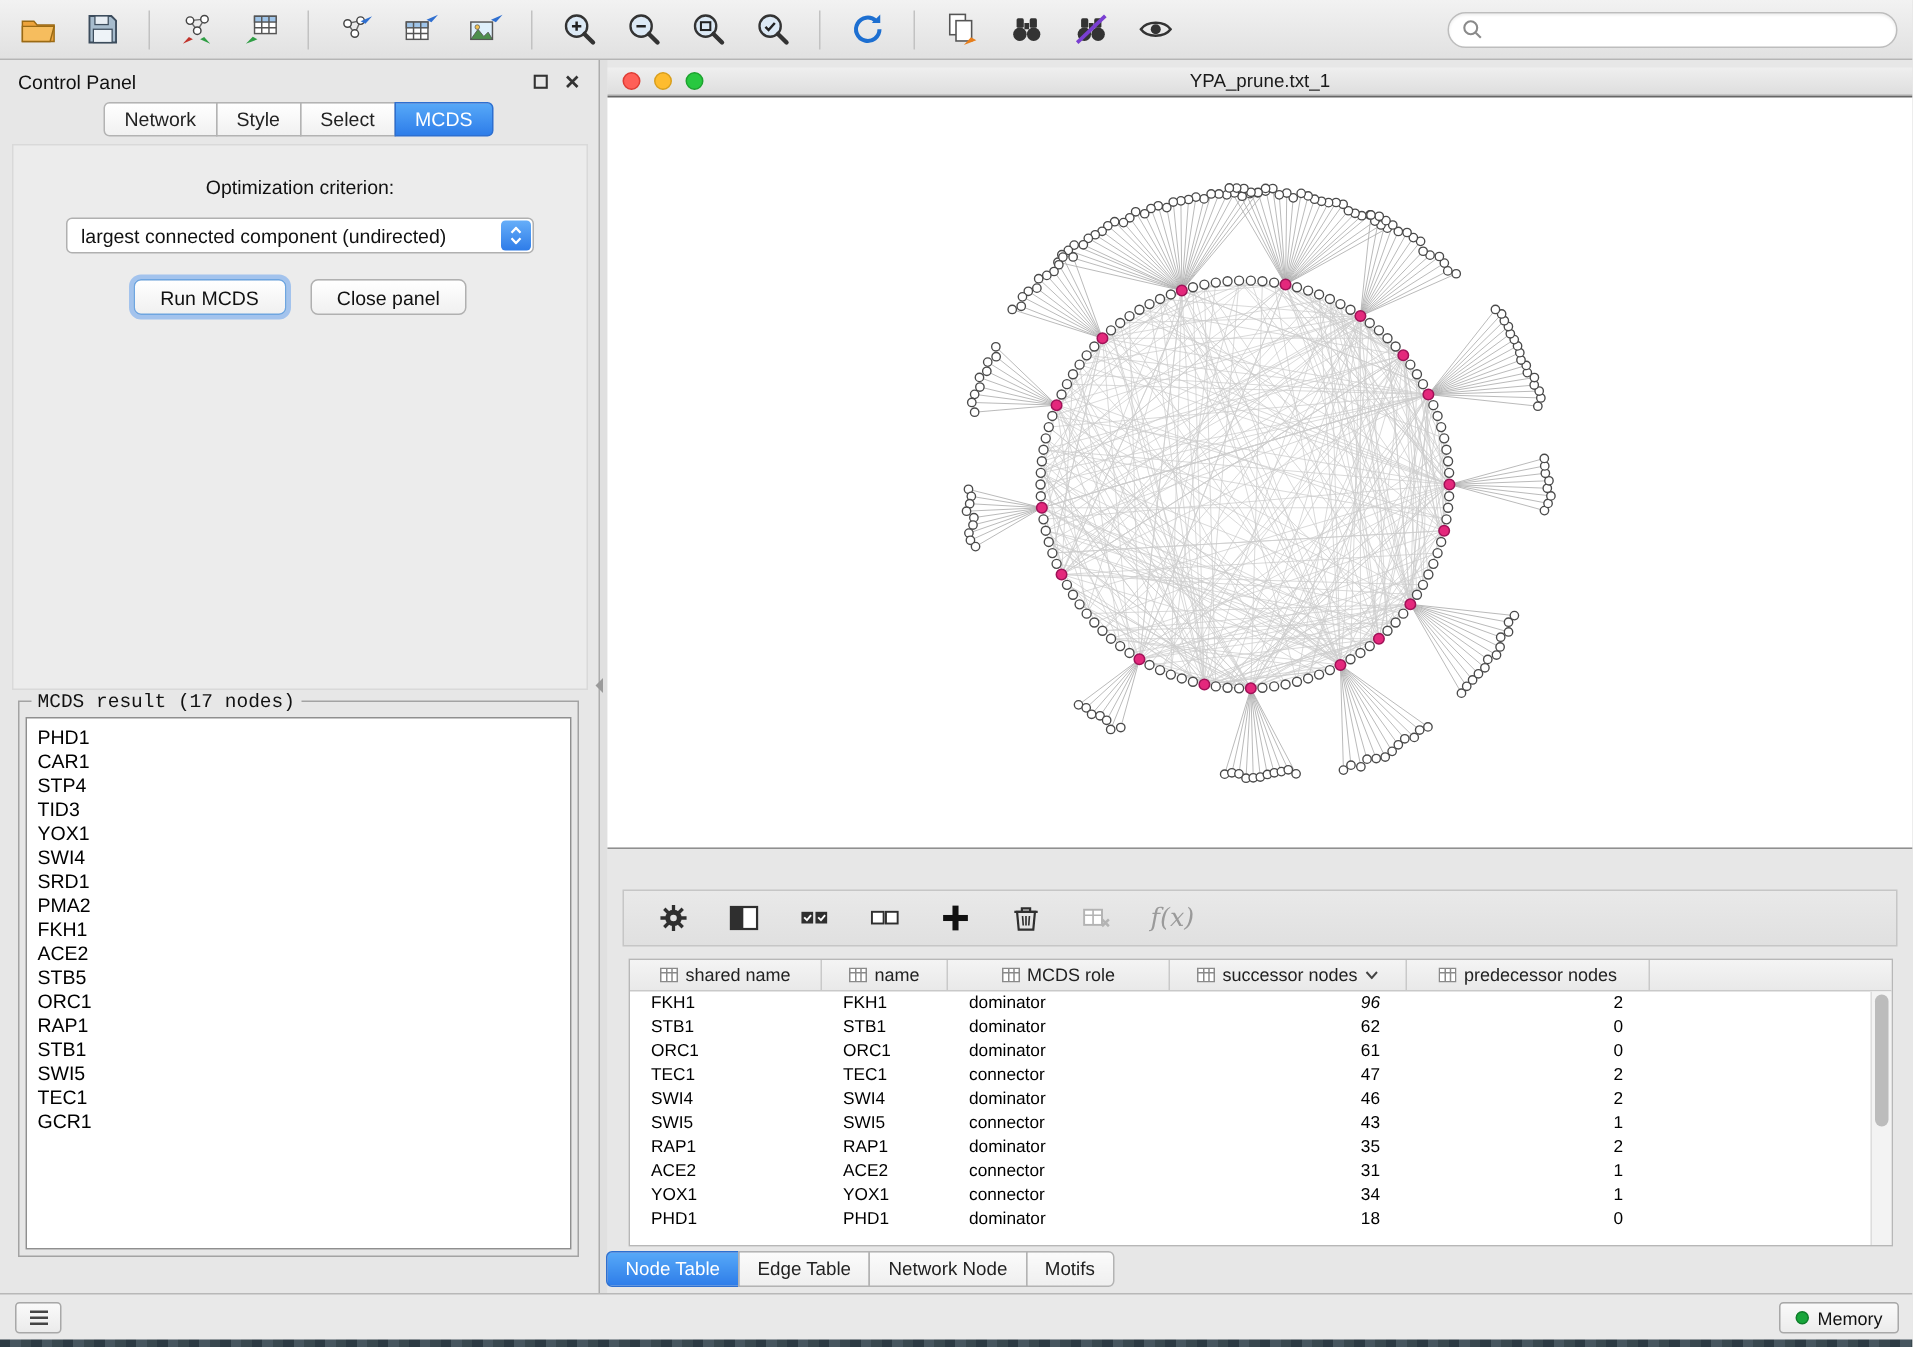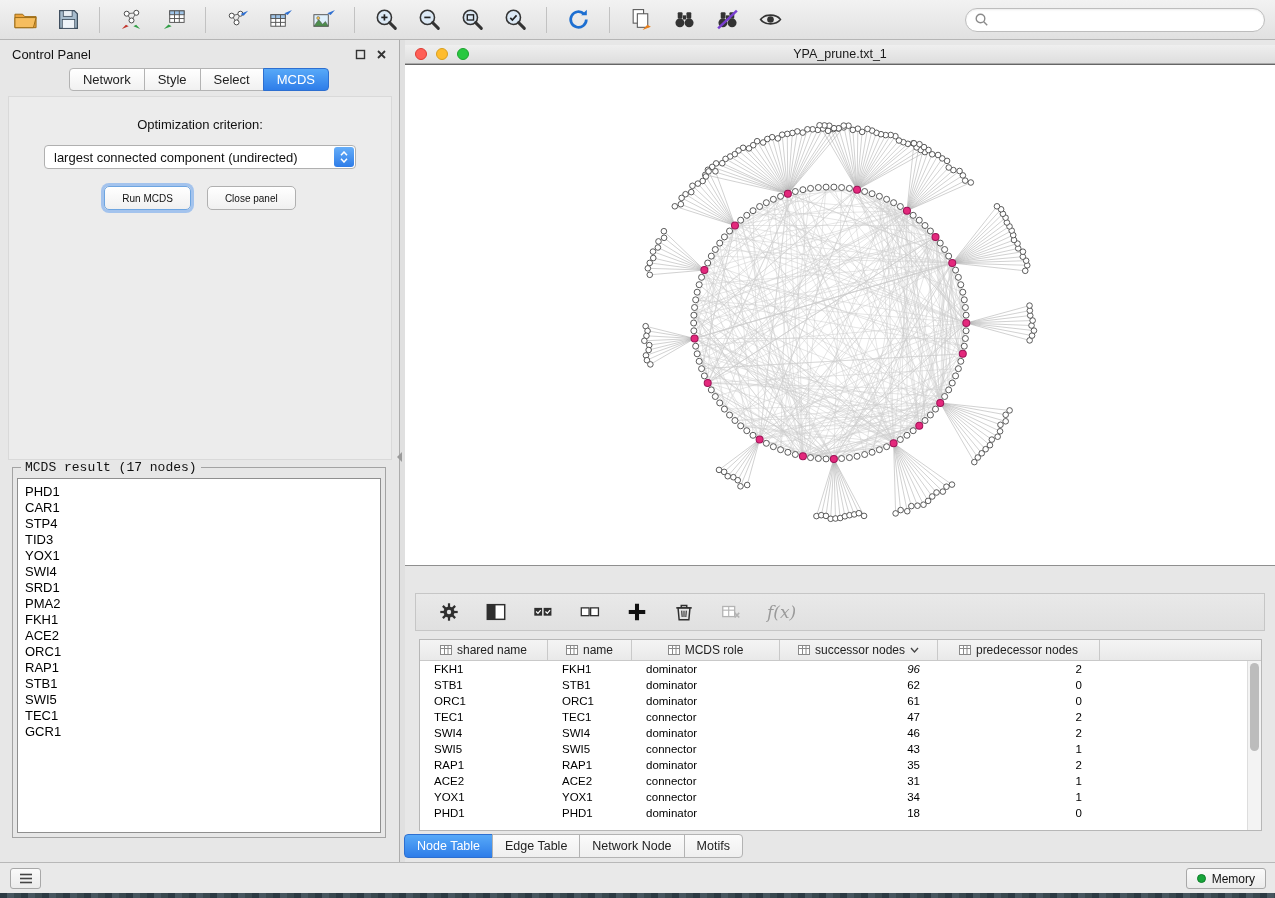--- a/index.html
+++ b/index.html
@@ -52,21 +52,21 @@
     background:#fff;border:1px solid #b0b0b0;border-radius:4px;
     display:flex;align-items:center;font-size:13px;color:#111;padding-left:9px;
   }
   .dd-stepper{
     position:absolute;right:1px;top:1px;width:20px;height:20px;border-radius:3px;
     background:linear-gradient(#66aef9,#2e7ce8);
     display:flex;flex-direction:column;align-items:center;justify-content:center;gap:2px;
   }
   .btn-row{display:flex;justify-content:center;gap:16px;margin-top:17px;}
   .btn{
-    height:24px;padding:0 17px;font-size:10px;color:#111;
+    height:24px;padding:0 17px;font-size:13px;color:#111;
     background:linear-gradient(#ffffff,#f0f0f0);border:1px solid #b0b0b0;border-radius:5px;
   }
   .btn.focused{box-shadow:0 0 0 3px rgba(104,163,239,.55);border-color:#6ea5e0;}
   .result-box{position:absolute;left:12px;top:427px;width:374px;height:371px;border:1px solid #a3a3a3;box-sizing:border-box;}
   .result-box-title{position:absolute;top:-8px;left:8px;background:#e7e7e7;padding:0 4px;font-size:13px;color:#111;font-family:Liberation Mono, monospace;}
   .result-list{
     position:absolute;left:4px;right:4px;top:10px;bottom:4px;background:#fff;
     border:1px solid #8f8f8f;padding:5px 0 0 7px;overflow:hidden;
   }
   .result-item{font-size:13px;line-height:16px;color:#000;}
@@ -340,20 +340,21 @@
         <div class="result-item">PHD1</div>
         <div class="result-item">CAR1</div>
         <div class="result-item">STP4</div>
         <div class="result-item">TID3</div>
         <div class="result-item">YOX1</div>
         <div class="result-item">SWI4</div>
         <div class="result-item">SRD1</div>
         <div class="result-item">PMA2</div>
         <div class="result-item">FKH1</div>
         <div class="result-item">ACE2</div>
+        <div class="result-item">STB5</div>
         <div class="result-item">ORC1</div>
         <div class="result-item">RAP1</div>
         <div class="result-item">STB1</div>
         <div class="result-item">SWI5</div>
         <div class="result-item">TEC1</div>
         <div class="result-item">GCR1</div>
       </div>
   </div>
 </div>
 

